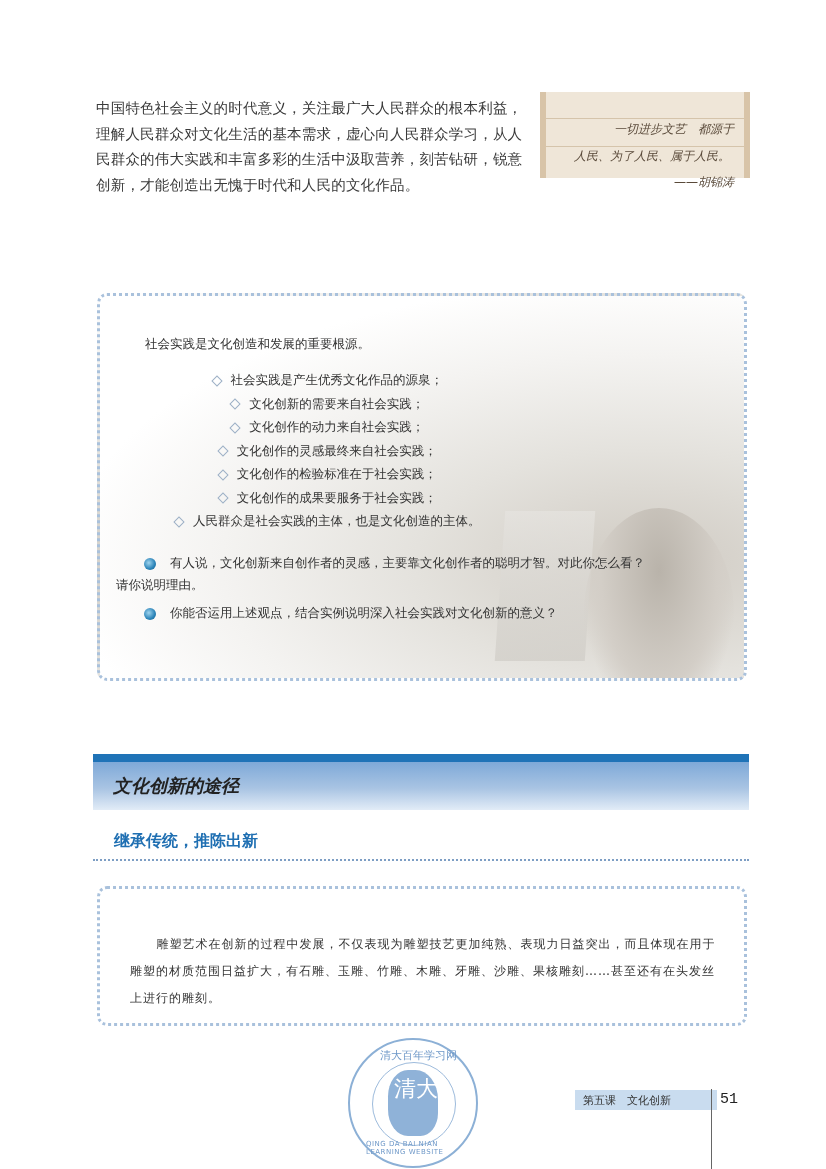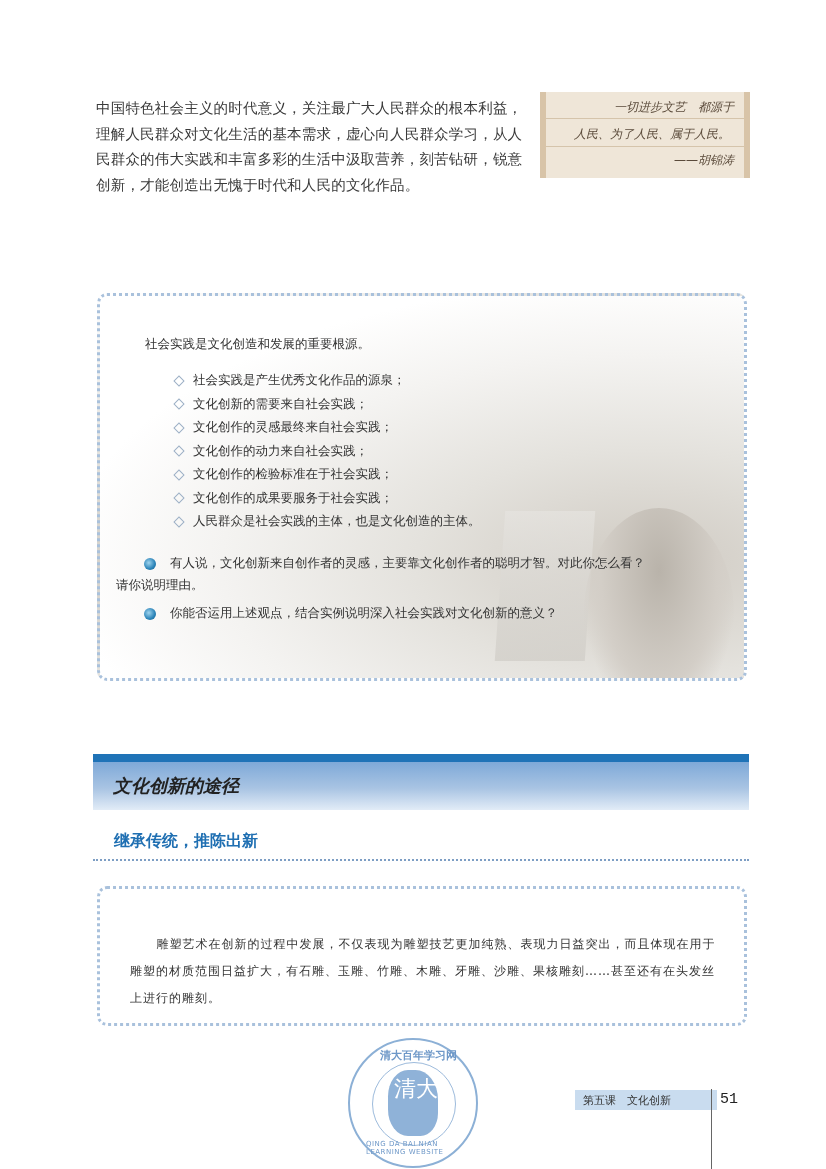--- a/index.html
+++ b/index.html
@@ -1,42 +1,42 @@
 <!DOCTYPE html>
 <html><head>
   <meta charset="utf-8">
   <style>
     html, body { margin:0; padding:0; }
     body { width:826px; height:1169px; background:#ffffff; position:relative; overflow:hidden;
       font-family:"DejaVu Sans", sans-serif; color:#333; }
     .para { position:absolute; left:96px; top:96px; width:430px; font-size:14.5px; line-height:25.5px; color:#3a3a3a; letter-spacing:0.2px; }
     .quote { position:absolute; left:540px; top:92px; width:210px; height:86px; background:#efe6d8; border-left:6px solid #d8c4a8; border-right:6px solid #d8c4a8; box-sizing:border-box; }
-    .quote .ln { position:absolute; right:10px; font-size:12px; font-style:italic; color:#5a4a3a; font-family:"DejaVu Serif", serif; }
+    .quote .ln { position:absolute; right:10px; font-size:12px; font-style:italic; color:#5a4a3a; font-family:"DejaVu Serif", serif;margin-top:22px; }
     .quote .rule { position:absolute; left:0; right:0; height:1px; background:#d5c4ab; }
     .box1 { position:absolute; left:97px; top:293px; width:650px; height:388px; border:3px dotted #a9c1dc; border-radius:10px; box-sizing:border-box; overflow:hidden;
-      background: radial-gradient(ellipse at 85% 70%, #cfcac2 0%, #e4e2dd 30%, #f4f3f1 55%, #ffffff 75%); }
+      background: radial-gradient(ellipse at 85% 70%, #cfcac2 0%, #e4e2dd 30%, #f4f3f1 55%, #ffffff 75%); text-align: center; }
     .photo-man { position:absolute; right:10px; bottom:-40px; width:150px; height:210px; border-radius:50% 50% 10px 10px; background:radial-gradient(ellipse at 50% 30%, #b9b3aa 0%, #d3cec7 55%, rgba(255,255,255,0) 75%); }
     .photo-easel { position:absolute; left:400px; top:215px; width:90px; height:150px; background:linear-gradient(#e6e4e0, #cfccc6); opacity:0.7; transform:skewX(-4deg); }
     .box1 .lead { position:absolute; left:45px; top:40px; font-size:12.5px; font-family:"DejaVu Serif", serif; color:#333; }
     .box1 ul { list-style:none; margin:0; padding:0; position:absolute; left:75px; top:72px; }
     .box1 li { font-size:12.5px; line-height:23.5px; font-family:"DejaVu Serif", serif; color:#333; }
     .diamond { display:inline-block; width:6px; height:6px; border:1px solid #9db0c6; transform:rotate(45deg); margin-right:10px; vertical-align:middle; }
     .q { position:absolute; font-size:12.5px; font-family:"DejaVu Serif", serif; color:#333; line-height:22px; }
     .qicon { display:inline-block; width:12px; height:12px; border-radius:50%; background:radial-gradient(circle at 40% 40%, #9fd4ee 0%, #2a83b8 60%, #1b5f88 100%); margin-right:14px; vertical-align:middle; }
     .section-bar { position:absolute; left:93px; top:754px; width:656px; height:56px; background:linear-gradient(#7ea9d8 0%, #a9c4e3 55%, #e2ecf7 100%); border-top:8px solid #1f73b7; box-sizing:border-box; }
     .section-bar span { position:absolute; left:20px; top:12px; font-size:18px; font-weight:bold; color:#222; font-family:"DejaVu Serif", serif;font-style:italic; }
     .subhead { position:absolute; left:114px; top:831px; font-size:16px; font-weight:bold; color:#1f6fb2; }
     .dots-line { position:absolute; left:93px; top:859px; width:656px; border-top:2px dotted #7d9ec4; }
     .box2 { position:absolute; left:97px; top:886px; width:650px; height:140px; border:3px dotted #a9c1dc; border-radius:10px; box-sizing:border-box; }
     .box2 p { margin:14px; position:absolute; left:16px; top:28px; right:14px; font-size:12px; line-height:27px; font-family:"DejaVu Serif", serif; color:#333; text-indent:2.2em; letter-spacing:1px; }
     .stamp { position:absolute; left:348px; top:1038px; width:130px; height:130px; border-radius:50%; border:2px solid #8cb0d6; box-sizing:border-box; }
     .stamp .inner { position:absolute; left:22px; top:22px; width:82px; height:82px; border-radius:50%; border:1px solid #9dbbdc; }
     .stamp .seal { position:absolute; left:38px; top:30px; width:50px; height:66px; background:#8fb2d8; border-radius:40% 45% 35% 40%; }
     .stamp .seal span { position:absolute; left:6px; top:6px; color:#fff; font-size:22px; font-family:"DejaVu Serif", serif; line-height:26px; }
-    .stamp .cn { position:absolute; left:30px; top:8px; font-size:11px; color:#6e98c8;font-weight:bold; }
+    .stamp .cn { position:absolute; left:30px; top:8px; font-size:11px; color:#6e98c8; }
     .stamp .en { position:absolute; left:16px; bottom:10px; font-size:7px; color:#6e98c8; letter-spacing:0.5px; }
     .footer-tab { position:absolute; left:575px; top:1090px; width:142px; height:20px; background:#c9dcef; }
     .footer-tab span { position:absolute; left:8px; top:3px; font-size:11px; color:#333; }
     .footer-rule { position:absolute; left:711px; top:1089px; width:1px; height:80px; background:#666; }
     .page-num { position:absolute; left:720px; top:1091px; font-size:15px; color:#222; font-family:Liberation Mono, monospace; }
   </style>
 </head>
 <body>
 
 <div class="para">中国特色社会主义的时代意义，关注最广大人民群众的根本利益，理解人民群众对文化生活的基本需求，虚心向人民群众学习，从人民群众的伟大实践和丰富多彩的生活中汲取营养，刻苦钻研，锐意创新，才能创造出无愧于时代和人民的文化作品。</div>
@@ -49,22 +49,22 @@
   <div class="ln" style="top:60px">——胡锦涛</div>
 </div>
 
 <div class="box1">
   <div class="photo-easel"></div>
   <div class="photo-man"></div>
   <div class="lead">社会实践是文化创造和发展的重要根源。</div>
   <ul>
     <li><span class="diamond"></span><span>社会实践是产生优秀文化作品的源泉；</span></li>
     <li><span class="diamond"></span><span>文化创新的需要来自社会实践；</span></li>
+    <li><span class="diamond"></span><span>文化创作的动力来自社会实践；</span></li>
     <li><span class="diamond"></span><span>文化创作的灵感最终来自社会实践；</span></li>
-    <li><span class="diamond"></span><span>文化创作的动力来自社会实践；</span></li>
     <li><span class="diamond"></span><span>文化创作的检验标准在于社会实践；</span></li>
     <li><span class="diamond"></span><span>文化创作的成果要服务于社会实践；</span></li>
     <li><span class="diamond"></span><span>人民群众是社会实践的主体，也是文化创造的主体。</span></li>
   </ul>
   <div class="q" style="left:44px; top:256px;"><span class="qicon"></span><span>有人说，文化创新来自创作者的灵感，主要靠文化创作者的聪明才智。对此你怎么看？</span></div>
   <div class="q" style="left:16px; top:279px;font-family:Liberation Mono, monospace;">请你说明理由。</div>
   <div class="q" style="left:44px; top:306px;"><span class="qicon"></span><span>你能否运用上述观点，结合实例说明深入社会实践对文化创新的意义？</span></div>
 </div>
 
 <div class="section-bar">

